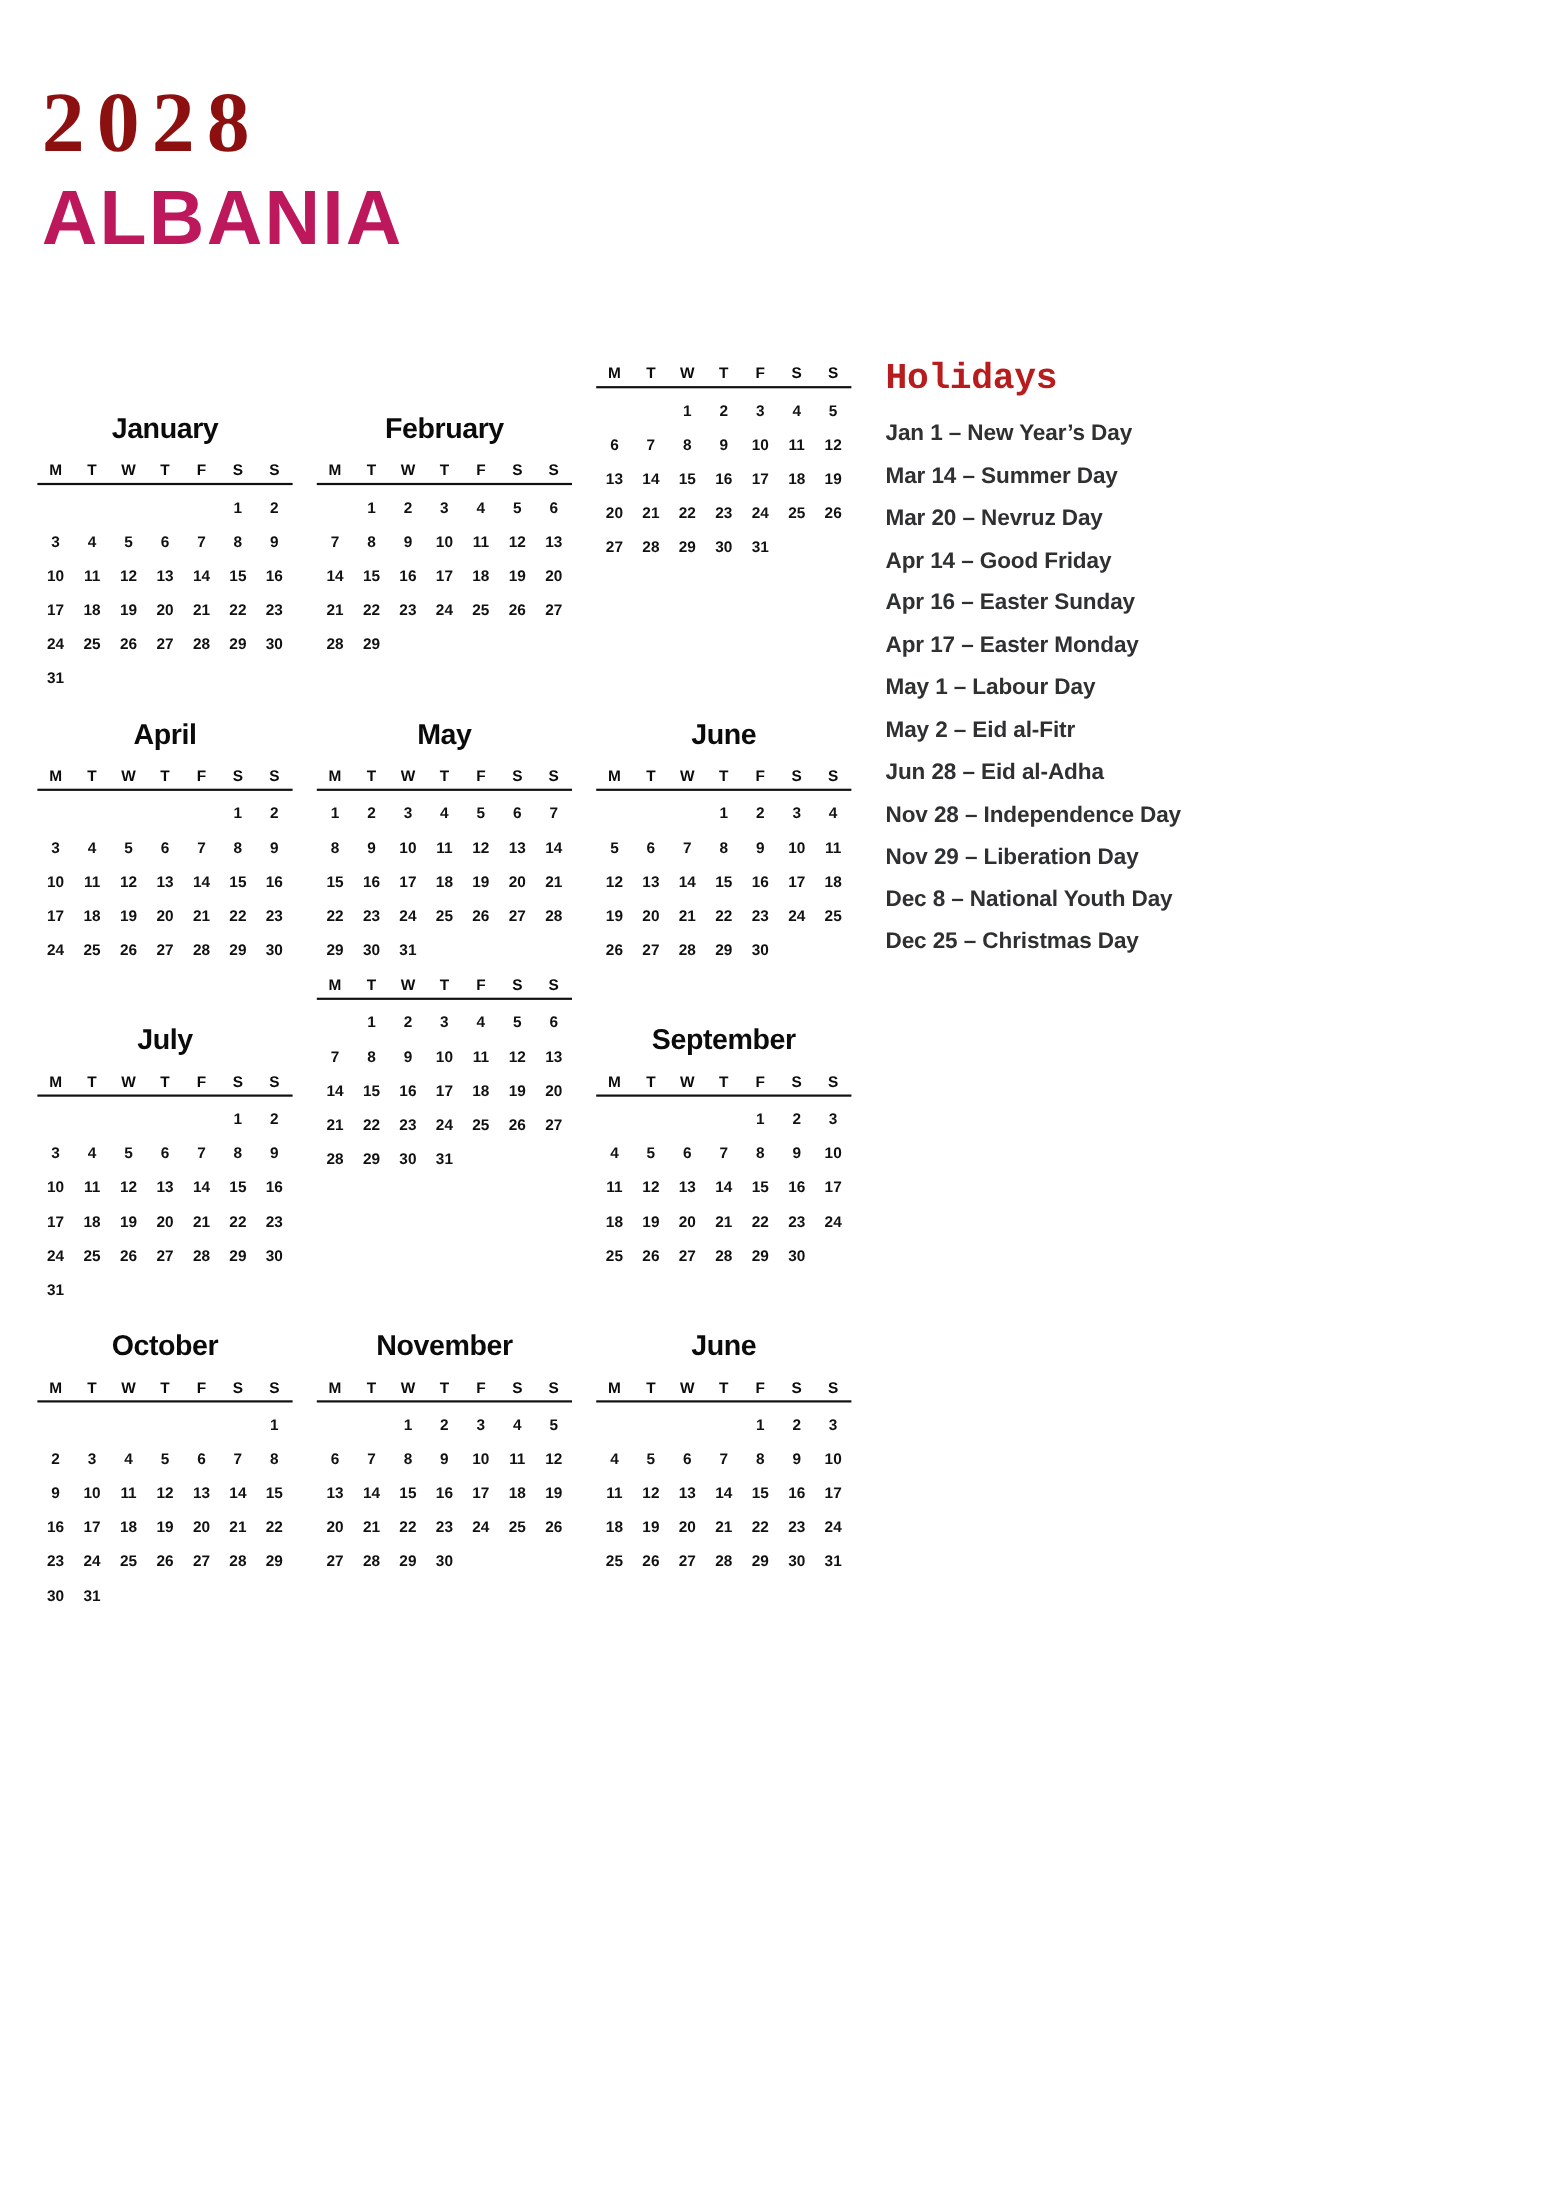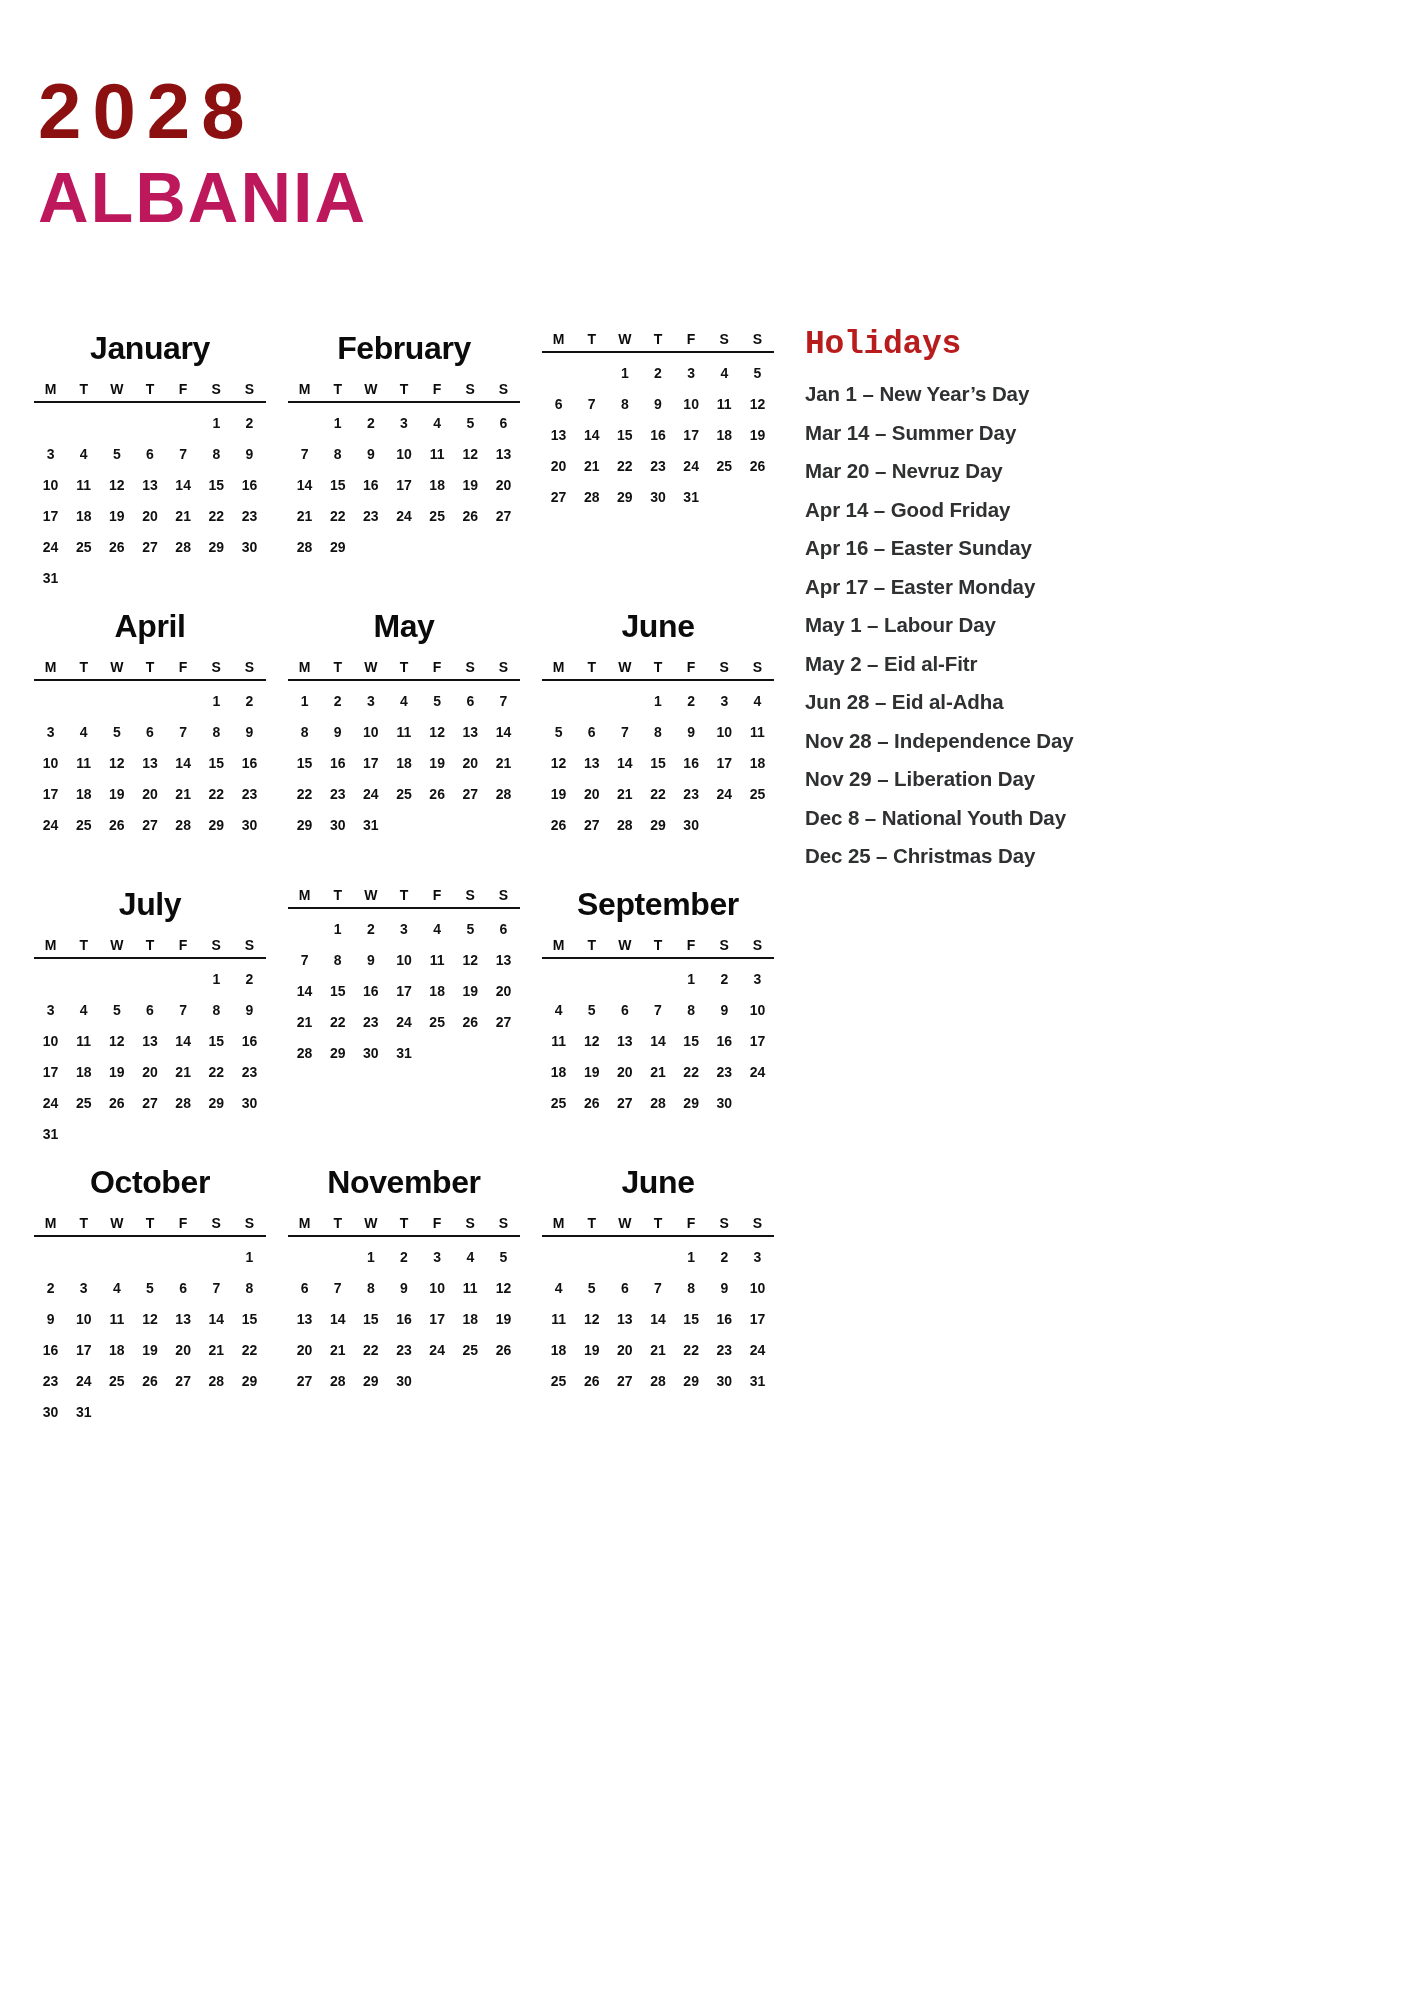--- a/index.html
+++ b/index.html
@@ -22,21 +22,21 @@
     position: absolute;
     left: 38px;
     top: 72px;
   }
   .year {
     font-size: 78px;
     font-weight: 700;
     color: #8c1010;
     letter-spacing: 11px;
     line-height: 1.0;
-    font-family: Liberation Sans, sans-serif;
+    font-family: Liberation Serif, serif;
   }
   .country {
     font-size: 70px;
     font-weight: 700;
     color: #be185d;
     letter-spacing: 2px;
     line-height: 1.05;
     margin-top: 12px;
     font-family: "Liberation Sans", sans-serif;
   }
@@ -51,26 +51,27 @@
     grid-template-columns: repeat(3, 232px);
     column-gap: 22px;
     row-gap: 0px;
   }
   .month {
     width: 232px;
     height: 278px;
   }
   .month-name {
     text-align: center;
-    font-size: 32px;
+    font-size: 26px;
     font-weight: 700;
     color: #0b0b0b;
     letter-spacing: -0.4px;
     line-height: 1;
     padding-bottom: 18px;
+    margin-top: 44px;
   }
   .dow-row {
     display: grid;
     grid-template-columns: repeat(7, 1fr);
     border-bottom: 2px solid #111111;
     padding-bottom: 5px;
   }
   .dow {
     text-align: center;
     font-size: 14px;

